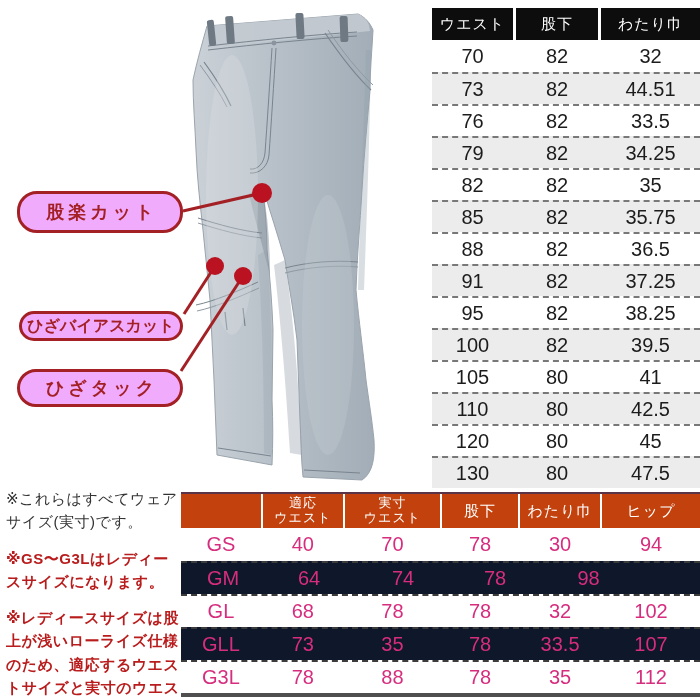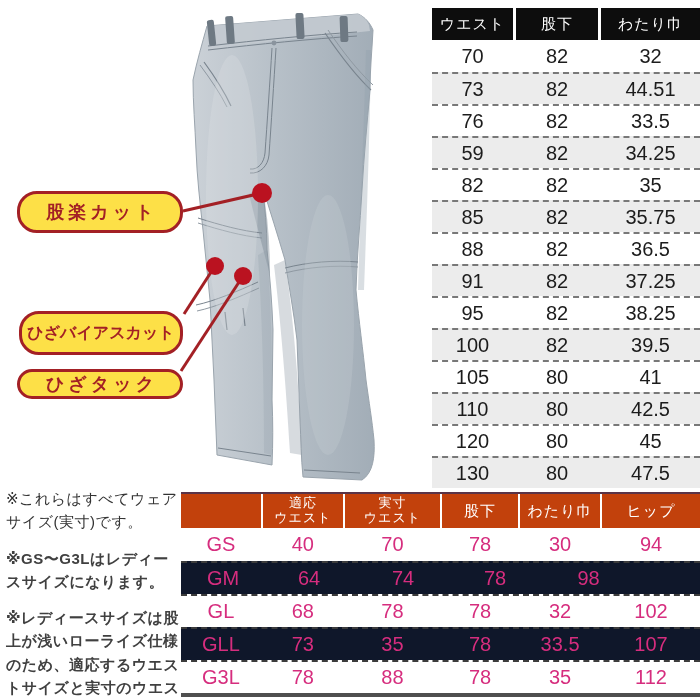--- a/index.html
+++ b/index.html
@@ -6,28 +6,28 @@
   html,body { background:#fff; }
   #canvas {
     position:relative; width:700px; height:700px; background:#ffffff;
     font-family:"Liberation Sans","DejaVu Sans",sans-serif; overflow:hidden;
   }
   
   #pants-svg { position:absolute; left:180px; top:5px; width:210px; height:485px; }
   #callout-overlay { position:absolute; left:0; top:0; width:700px; height:700px; pointer-events:none; }
   
   .callout {
-    position:absolute; background:#fde047; border:3px solid #a32025; border-radius:20px;
+    position:absolute; background:#f0abfc; border:3px solid #a32025; border-radius:20px;
     color:#a32025; font-weight:bold; display:flex; align-items:center; justify-content:center;
     white-space:nowrap;
     font-family:Liberation Mono, monospace;
   }
   #callout-1 { left:17px;  top:191px; width:166px; height:42px; font-size:18px; letter-spacing:4px; padding-left:4px; }
-  #callout-2 { left:19px;  top:311px; width:164px; height:44px; font-size:16px; letter-spacing:0; }
-  #callout-3 { left:17px;  top:369px; width:166px; height:30px; font-size:18px; letter-spacing:4px; padding-left:4px; }
+  #callout-2 { left:19px;  top:311px; width:164px; height:30px; font-size:16px; letter-spacing:0; }
+  #callout-3 { left:17px;  top:369px; width:166px; height:38px; font-size:18px; letter-spacing:4px; padding-left:4px; }
   
   #size-table { position:absolute; left:432px; top:8px; width:268px; }
   #size-table .hrow { display:flex; gap:3px; height:32px; }
   #size-table .hcell {
     background:#0d0d0d; color:#fff; font-size:15px; display:flex;
     align-items:center; justify-content:center; letter-spacing:1px;
   }
   .st-c1 { width:81px; } .st-c2 { width:82px; } .st-c3 { width:99px; }
   #size-table .srow { display:flex; gap:3px; height:32px; }
   #size-table .srow + .srow { border-top:2px dashed #787878; }
@@ -49,21 +49,21 @@
   #ladies-table .lrow { display:flex; gap:2px; height:33px; }
   #ladies-table .lrow + .lrow { border-top:2px dashed #3c3c3c; }
   #ladies-table .lrow.stripe { background:#0f172a; }
   #ladies-table .lcell {
     font-size:20px; color:#d62d7e; display:flex; align-items:center; justify-content:center;
   }
   
   #notes { position:absolute; left:6px; top:487px; width:174px; }
   #notes p { font-size:15px; line-height:1.55; letter-spacing:0.5px; margin-bottom:13px; font-weight:bold; }
   #notes p.dark { color:#333333; font-weight:normal; }
-  #notes p.pink { color:#404040; }
+  #notes p.pink { color:#b91c1c; }
 </style>
 </head>
 <body>
 
 <div id="canvas">
 
   <svg id="pants-svg" viewBox="0 0 210 485" aria-hidden="true">
     <defs>
       <linearGradient id="fab" x1="0" y1="0" x2="1" y2="0">
         <stop offset="0" stop-color="#cbd1d7"></stop>
@@ -154,21 +154,21 @@
         <div class="scell st-c1">73</div>
         <div class="scell st-c2">82</div>
         <div class="scell st-c3">44.51</div>
       </div>
     <div class="srow">
         <div class="scell st-c1">76</div>
         <div class="scell st-c2">82</div>
         <div class="scell st-c3">33.5</div>
       </div>
     <div class="srow stripe">
-        <div class="scell st-c1">59</div>
+        <div class="scell st-c1">79</div>
         <div class="scell st-c2">82</div>
         <div class="scell st-c3">34.25</div>
       </div>
     <div class="srow">
         <div class="scell st-c1">82</div>
         <div class="scell st-c2">82</div>
         <div class="scell st-c3">35</div>
       </div>
     <div class="srow stripe">
         <div class="scell st-c1">85</div>

